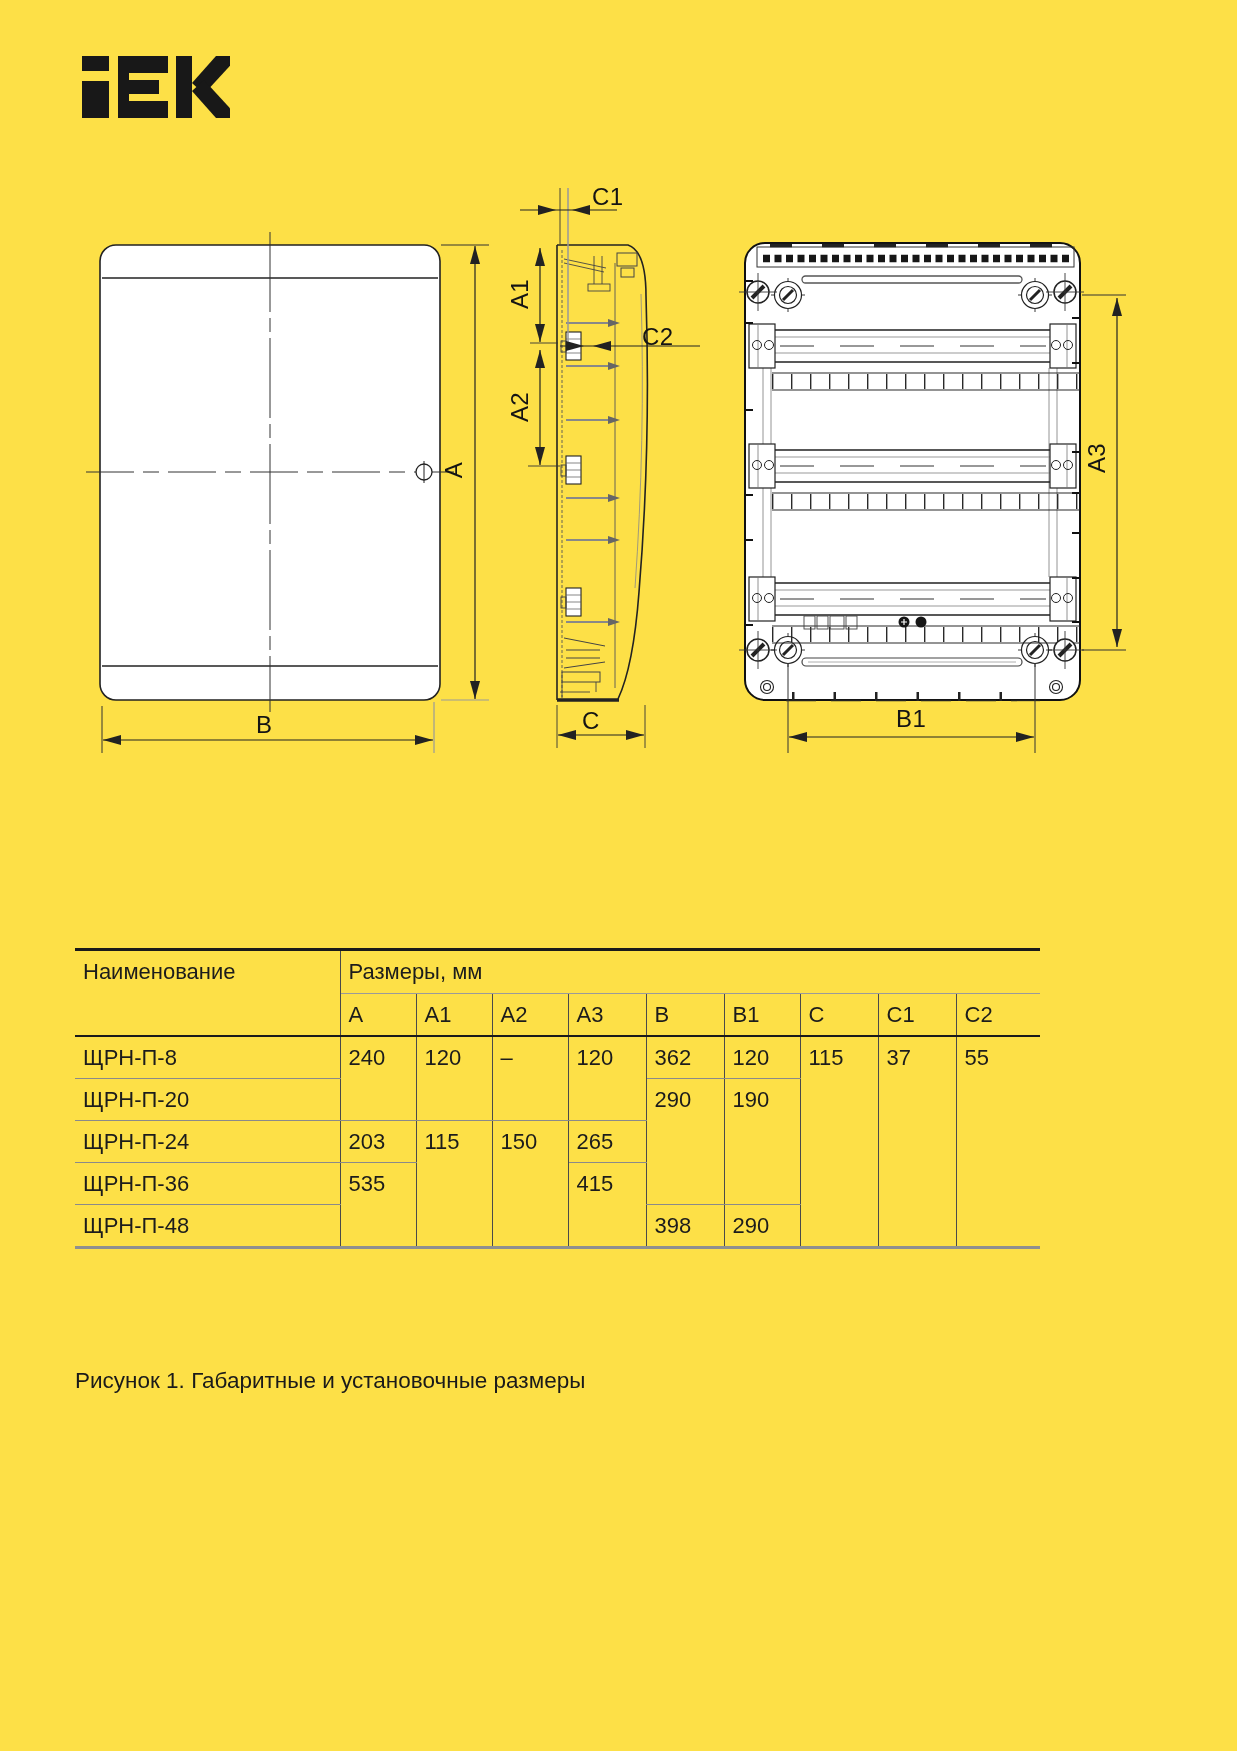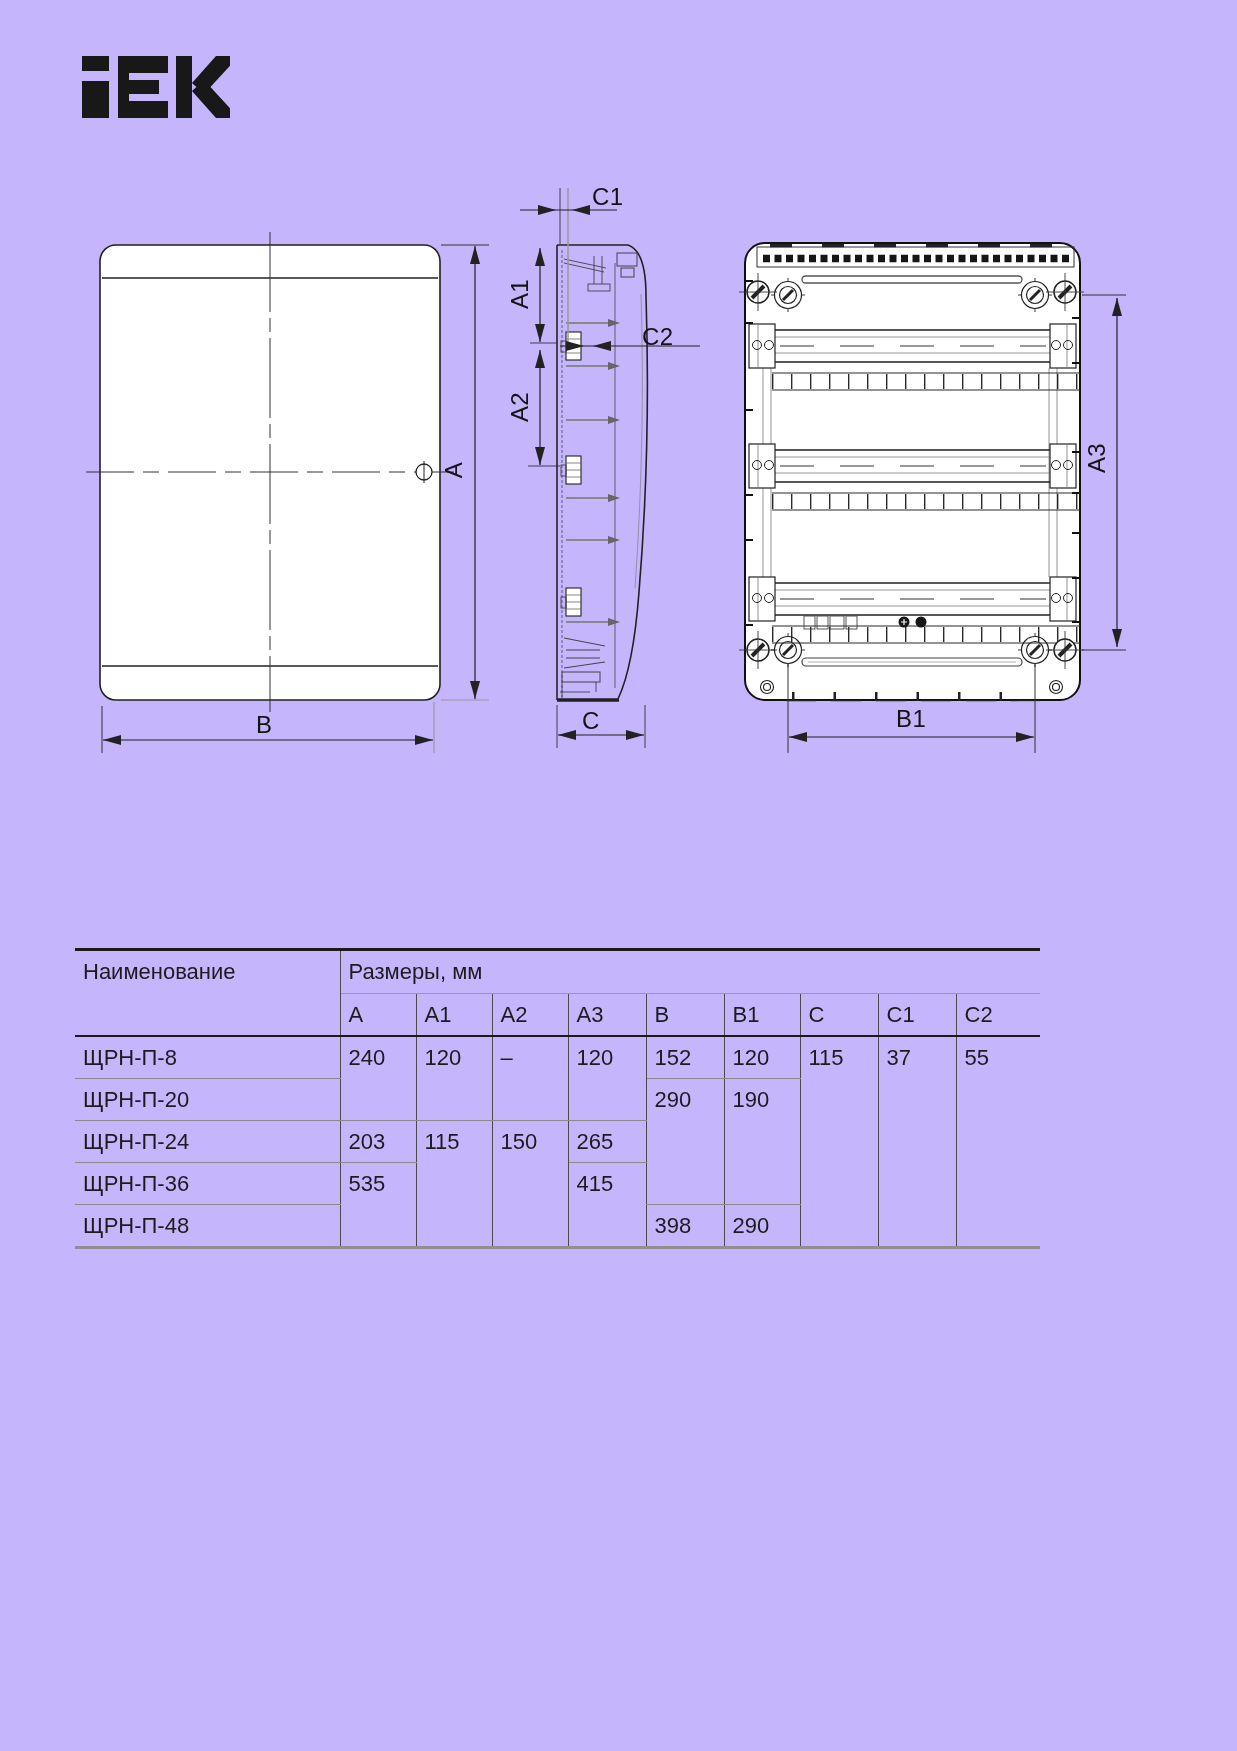--- a/index.html
+++ b/index.html
@@ -1,16 +1,16 @@
 <!DOCTYPE html>
 <html><head>
 <meta charset="utf-8">
 <style>
   html,body{margin:0;padding:0;background:#fff;}
-  .page{position:relative;width:1237px;height:1751px;background:#c4b5fd;
+  .page{position:relative;width:1237px;height:1751px;background:#fde047;
         font-family:"Liberation Sans",sans-serif;color:#1c1c1c;overflow:hidden;}
   
   .logo{position:absolute;left:82px;top:56px;}
   
   .drawings{position:absolute;left:80px;top:160px;width:1080px;height:615px;}
   .dim-label{position:absolute;font-size:24px;color:#141414;white-space:nowrap;letter-spacing:.4px;}
   .rot{transform:rotate(-90deg);transform-origin:center center;display:inline-block;}
   
   table.dims{position:absolute;left:75px;top:948px;width:965px;table-layout:fixed;
              border-collapse:collapse;font-size:22px;
@@ -326,21 +326,21 @@
           <th class="th-dim">C2</th>
         </tr>
       </thead>
     <tbody>
         <tr class="first">
           <td class="td-name">ЩРН-П-8</td>
           <td class="td-val" rowspan="2">240</td>
           <td class="td-val" rowspan="2">120</td>
           <td class="td-val" rowspan="2">–</td>
           <td class="td-val" rowspan="2">120</td>
-          <td class="td-val">152</td>
+          <td class="td-val">362</td>
           <td class="td-val">120</td>
           <td class="td-val" rowspan="5">115</td>
           <td class="td-val" rowspan="5">37</td>
           <td class="td-val" rowspan="5">55</td>
         </tr>
         <tr class="">
           <td class="td-name">ЩРН-П-20</td>
           <td class="td-val" rowspan="3">290</td>
           <td class="td-val" rowspan="3">190</td>
         </tr>
@@ -357,14 +357,15 @@
           <td class="td-val" rowspan="2">415</td>
         </tr>
         <tr class="">
           <td class="td-name">ЩРН-П-48</td>
           <td class="td-val">398</td>
           <td class="td-val">290</td>
         </tr>
       </tbody>
   </table>
 
+  <div class="caption">Рисунок 1. Габаритные и установочные размеры</div>
 
 </div>
 
 </body></html>

